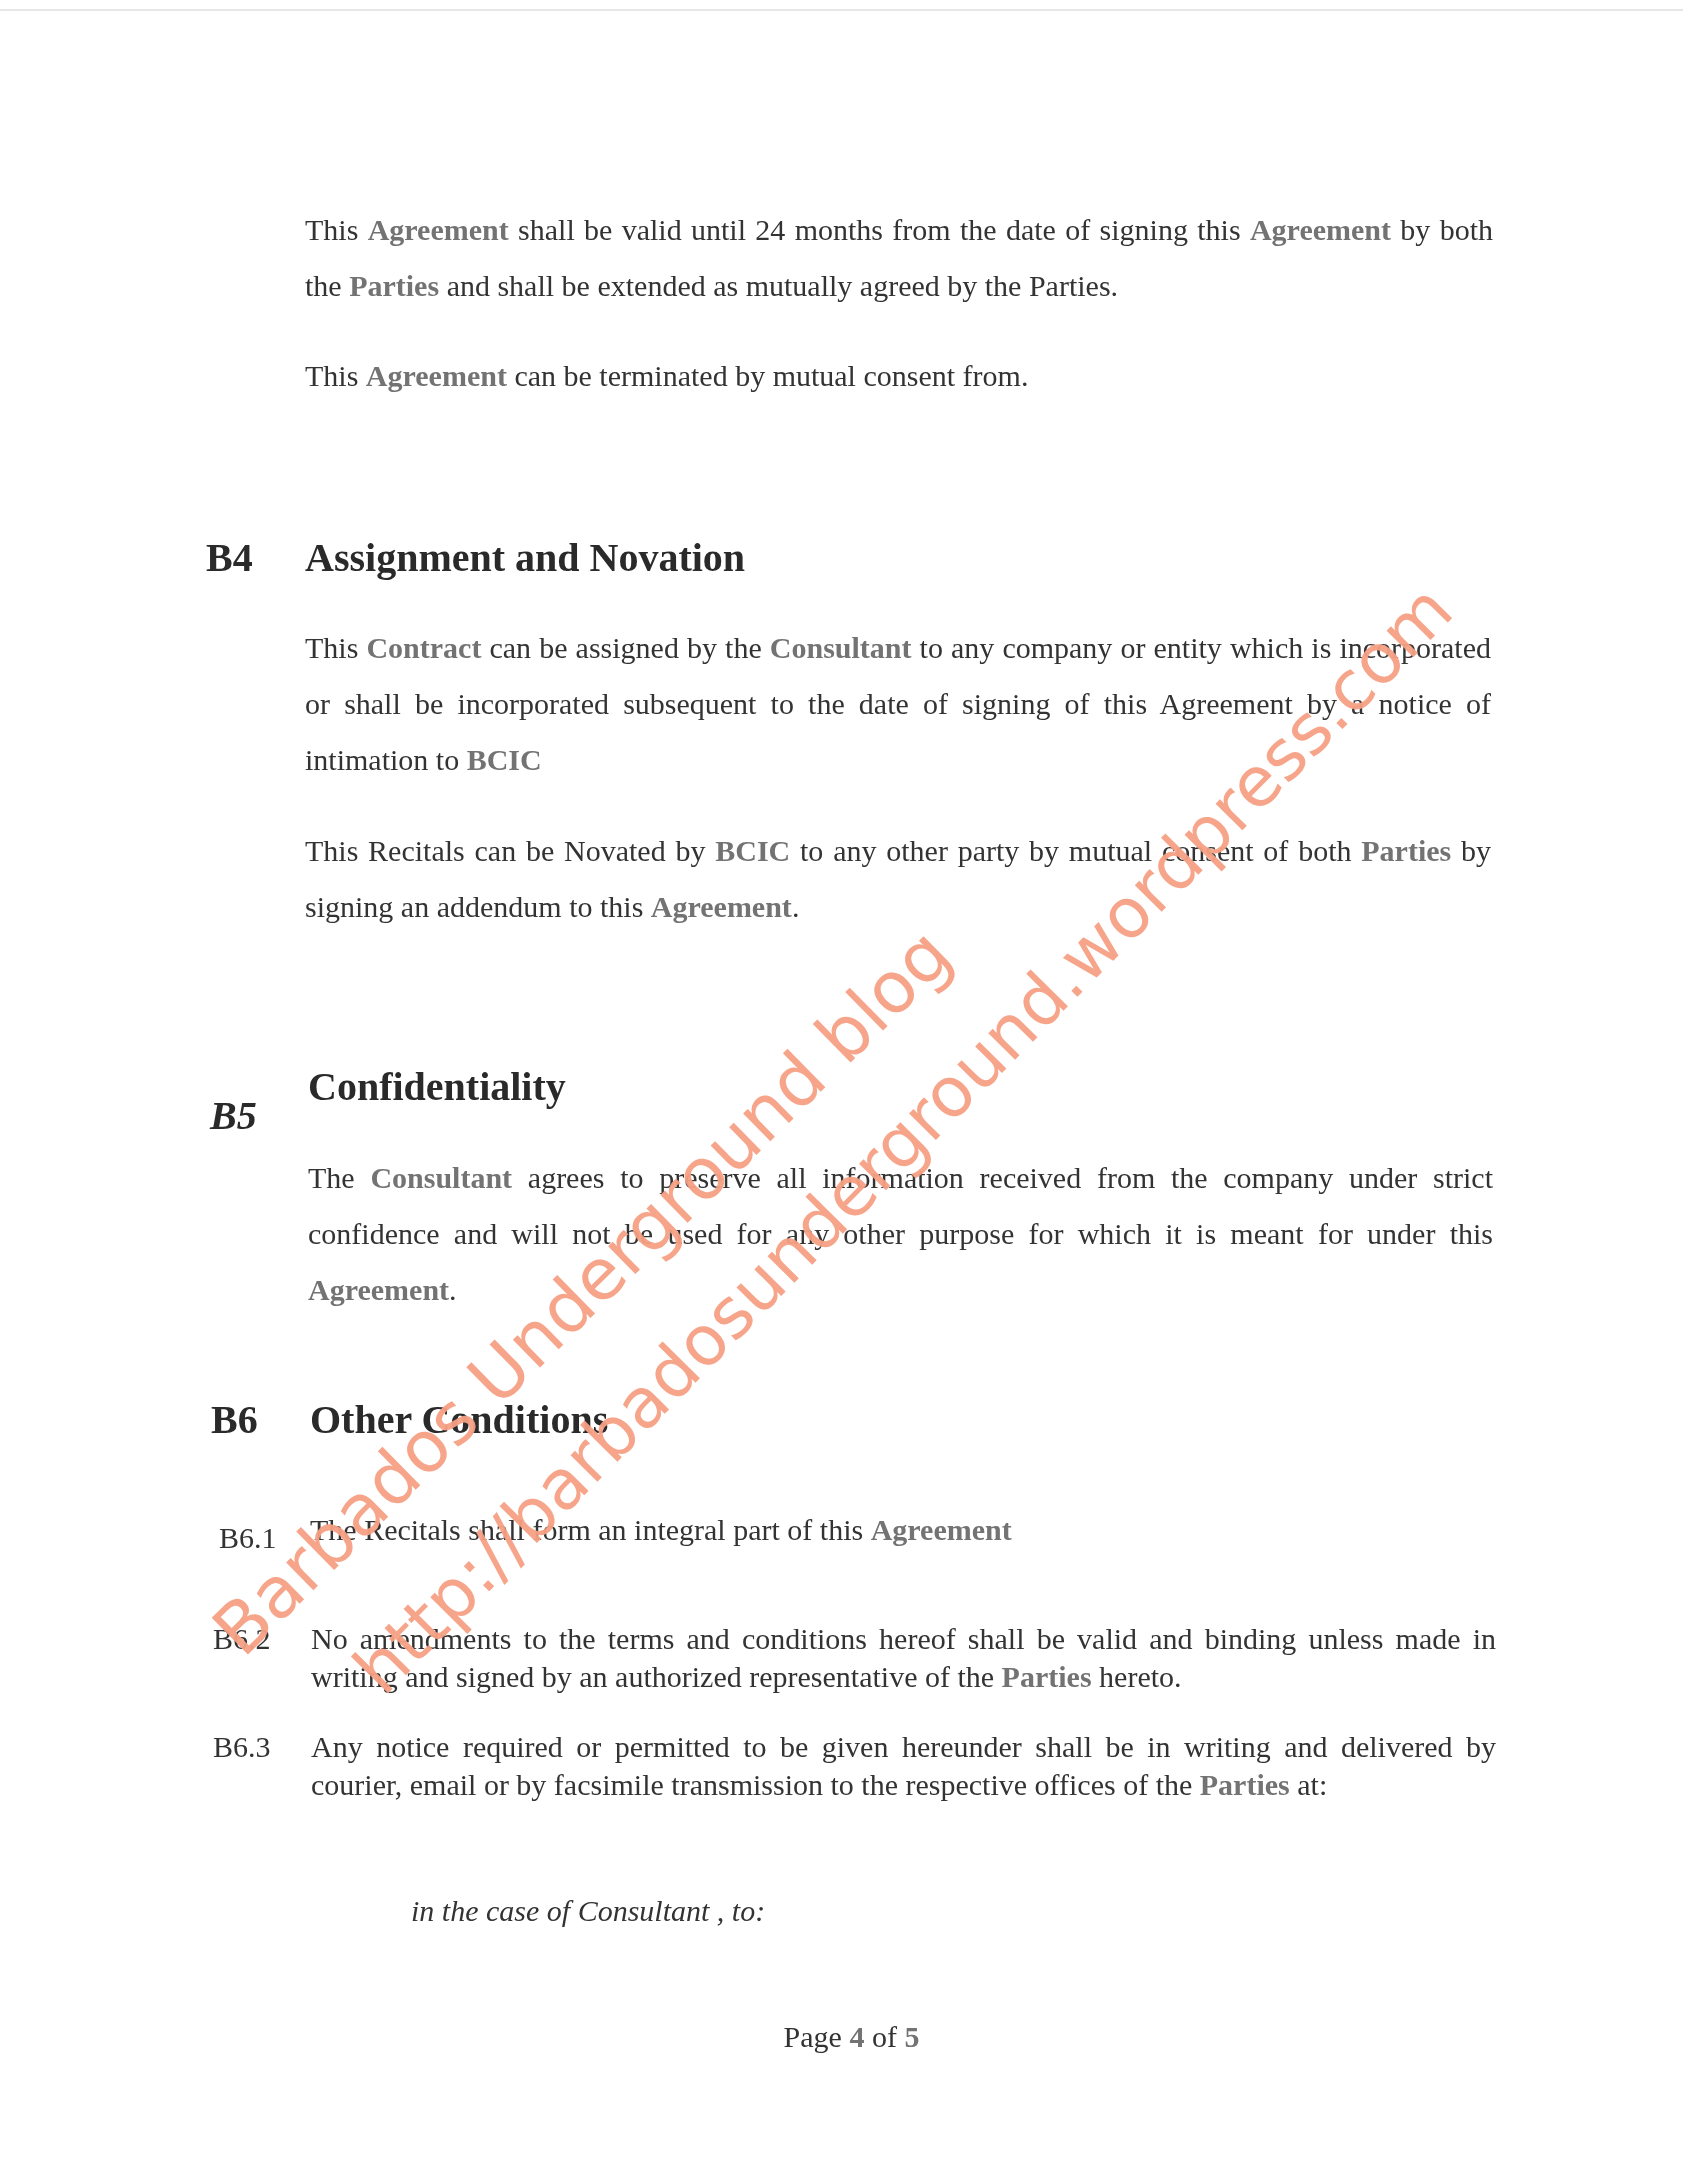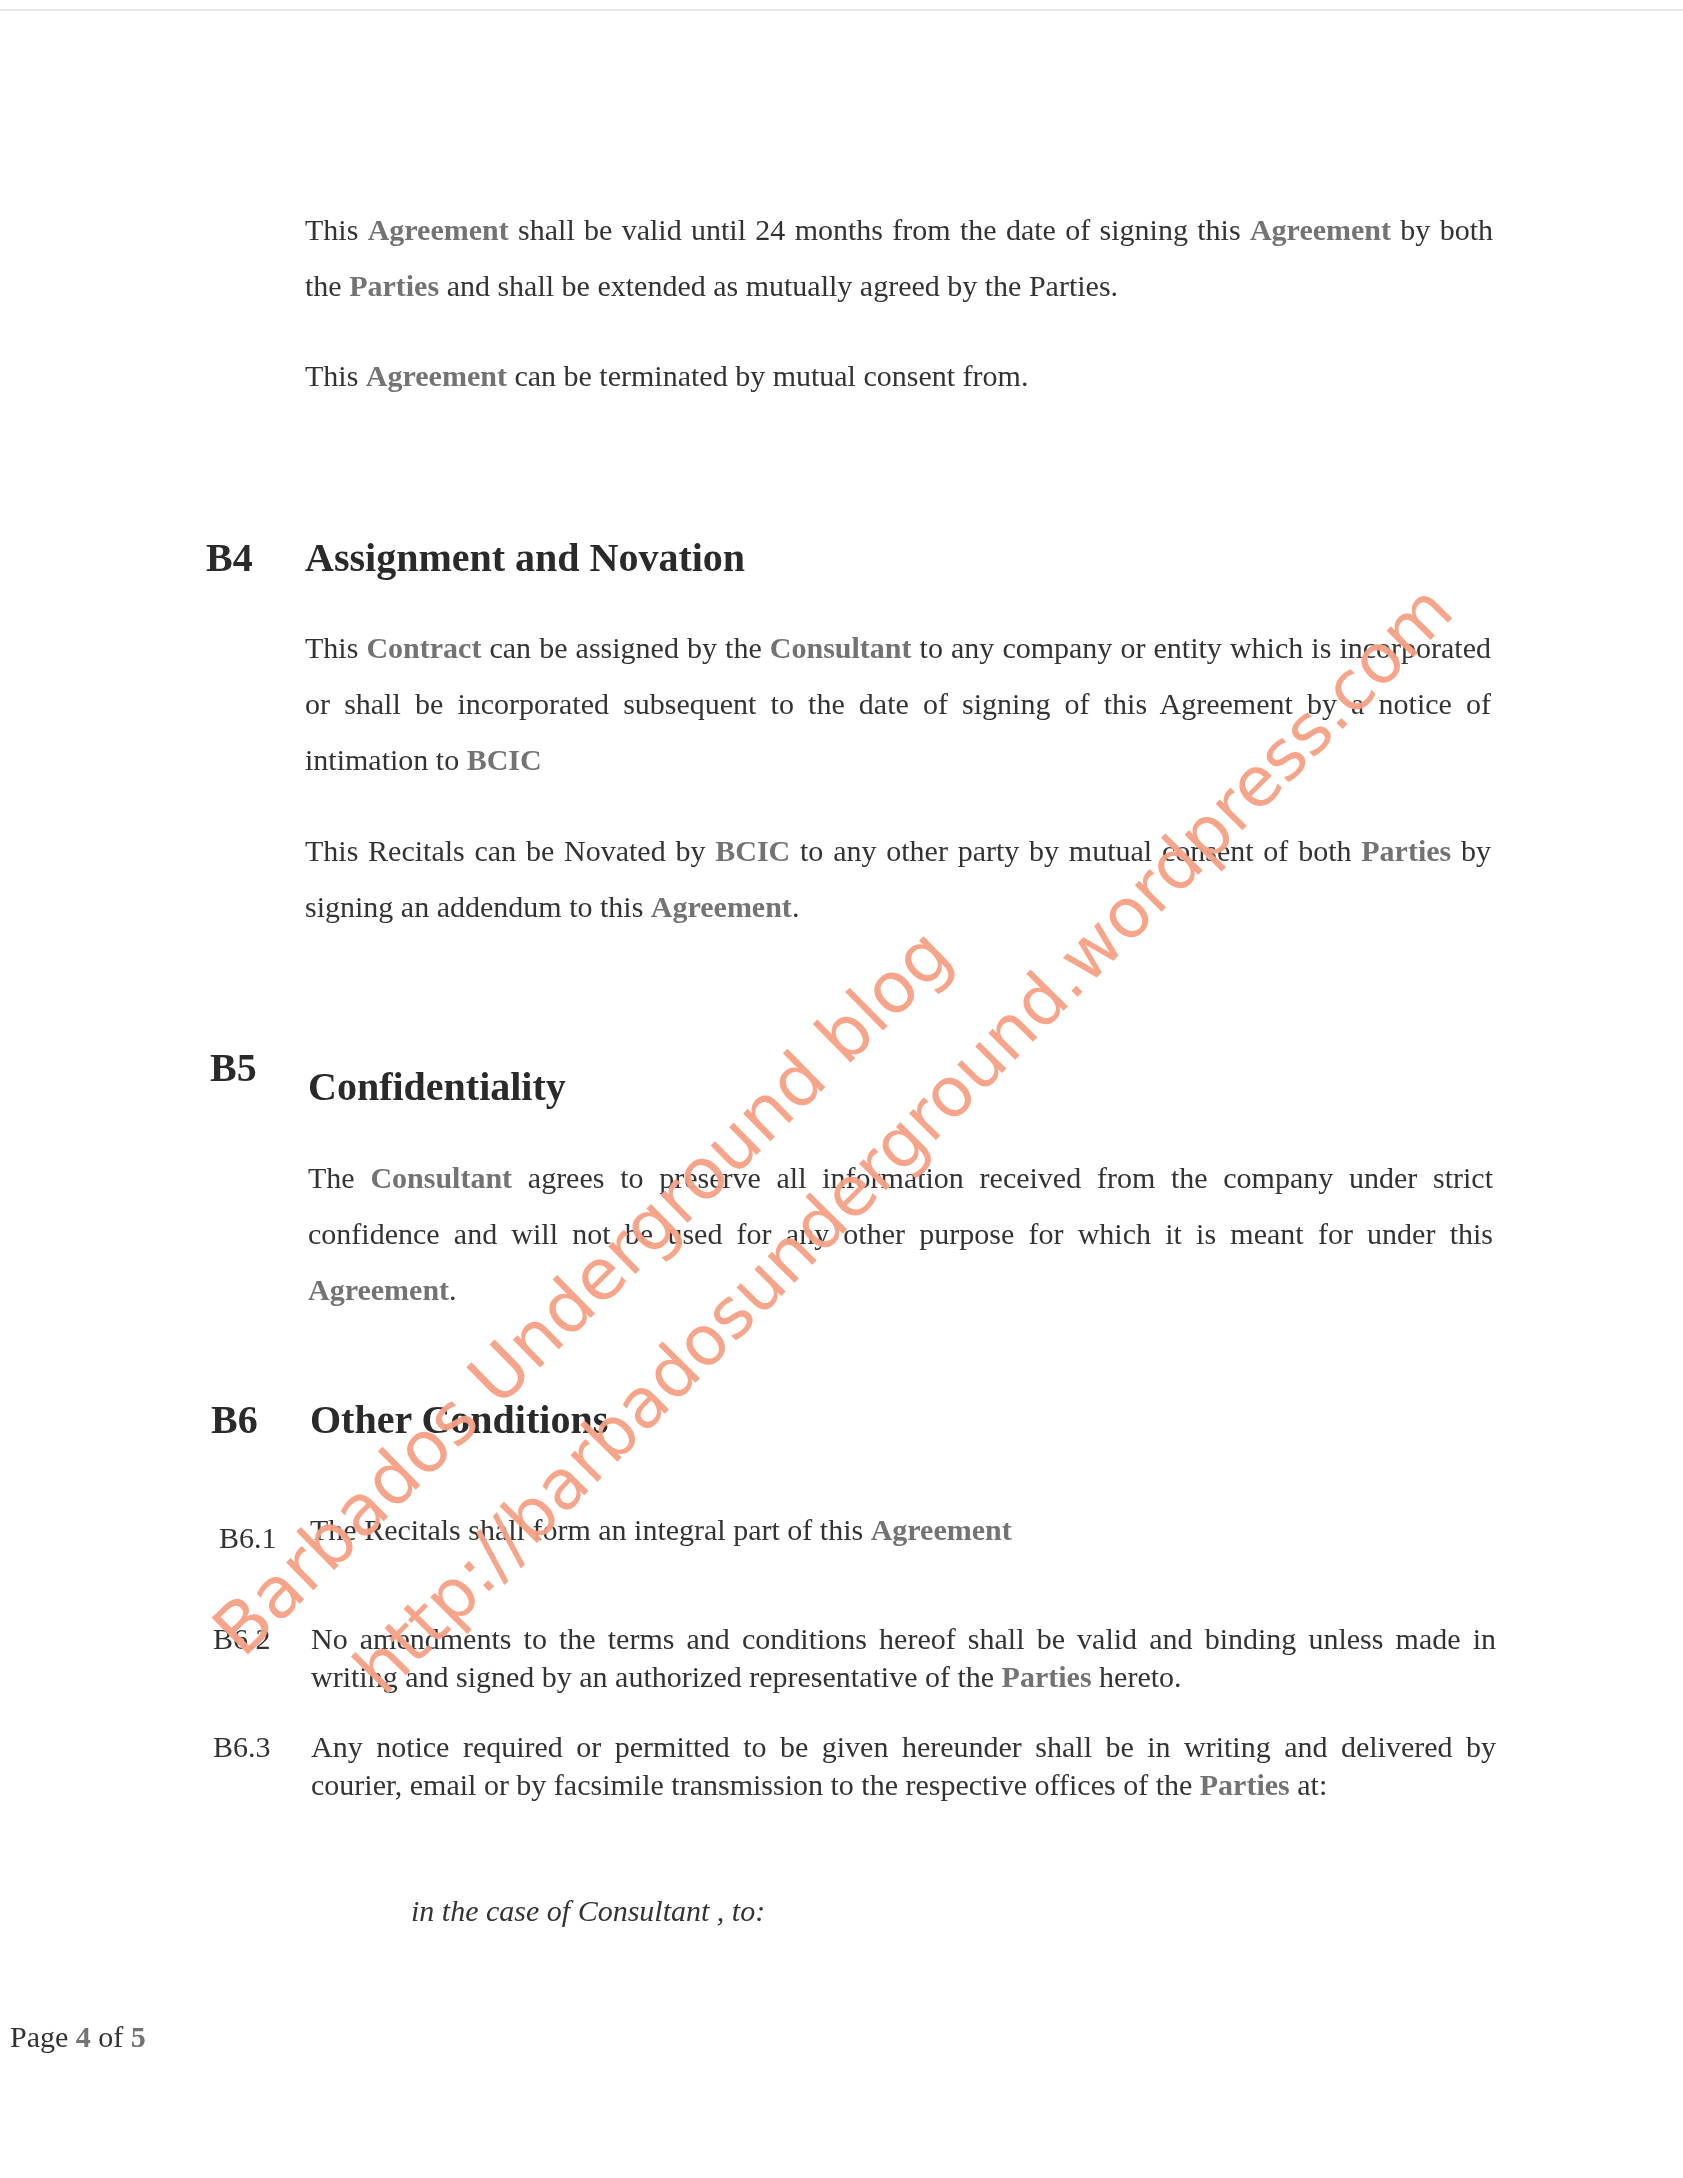--- a/index.html
+++ b/index.html
@@ -7,41 +7,41 @@
          font-family: "Liberation Serif", "DejaVu Serif", serif; color: #333333; }
   .topline { position: absolute; left: 0; top: 9px; width: 1683px; height: 2px; background: #e6e6e6; }
   .page { position: absolute; left: 0; top: 0; width: 1683px; height: 2178px; }
   .p { position: absolute; font-size: 30px; line-height: 56px; margin: 0; }
   .just { text-align: justify; text-align-last: left; }
   .b { font-weight: bold; color: #737373; }
   .label { position: absolute; font-size: 30px; line-height: 36px; }
   .heading { position: absolute; font-size: 40px; font-weight: bold; line-height: 36px; color: #2a2a2a; }
   .tight { line-height: 38px; }
   .italic { font-style: italic; margin-top: 7px; }
-  .footer { position: absolute; top: 2020px; left: 0; width: 1683px; font-size: 30px; padding-left: 0; }
+  .footer { position: absolute; top: 2020px; left: 0; width: 1683px; text-align: center; font-size: 30px; padding-left: 0; }
   .footer span.inner { position: relative; left: 10px; }
   .wm { position: absolute; color: #f7a184; font-family: "DejaVu Sans", "Liberation Sans", sans-serif;
         white-space: nowrap; transform-origin: center center; opacity: 0.95; }
 </style>
 </head>
 <body>
 
 <div class="topline"></div>
 
 <div class="page">
 
   <p class="p just" style="left:305px; top:202px; width:1188px;"><span>This </span><span class="b">Agreement</span><span> shall be valid until 24 months from the date of signing this </span><span class="b">Agreement</span><span> by both the </span><span class="b">Parties</span><span> and shall be extended as mutually agreed by the Parties.</span></p>
   <p class="p" style="left:305px; top:348px; width:1188px;"><span>This </span><span class="b">Agreement</span><span> can be terminated by mutual consent from.</span></p>
 
   <div class="heading" style="left:206px; top:540px;">B4</div>
   <div class="heading" style="left:305px; top:540px;">Assignment and Novation</div>
   <p class="p just" style="left:305px; top:620px; width:1186px;"><span>This </span><span class="b">Contract</span><span> can be assigned by the </span><span class="b">Consultant</span><span> to any company or entity which is incorporated or shall be incorporated subsequent to the date of signing of this Agreement by a notice of intimation to </span><span class="b">BCIC</span></p>
   <p class="p just" style="left:305px; top:823px; width:1186px;"><span>This Recitals can be Novated by </span><span class="b">BCIC</span><span> to any other party by mutual consent of both </span><span class="b">Parties</span><span> by signing an addendum to this </span><span class="b">Agreement</span><span>.</span></p>
 
-  <div class="heading" style="left:210px; top:1050px;">B5</div>
+  <div class="heading" style="left:210px; top:1098px;font-style:italic;">B5</div>
   <div class="heading" style="left:308px; top:1069px;">Confidentiality</div>
   <p class="p just" style="left:308px; top:1150px; width:1185px;"><span>The </span><span class="b">Consultant</span><span> agrees to preserve all information received from the company under strict confidence and will not be used for any other purpose for which it is meant for under this </span><span class="b">Agreement</span><span>.</span></p>
 
   <div class="heading" style="left:211px; top:1402px;">B6</div>
   <div class="heading" style="left:310px; top:1402px;">Other Conditions</div>
 
   <div class="label" style="left:219px; top:1512px;margin-top:8px;">B6.1</div>
   <p class="p tight" style="left:310px; top:1511px; width:1188px;"><span>The Recitals shall form an integral part of this </span><span class="b">Agreement</span></p>
 
   <div class="label" style="left:213px; top:1621px;">B6.2</div>

